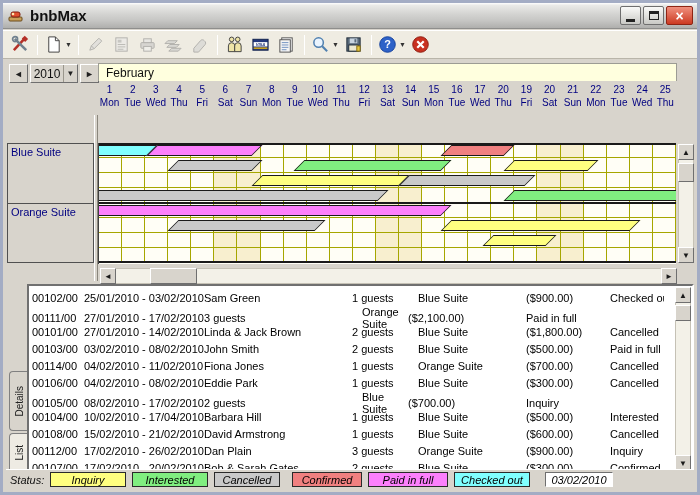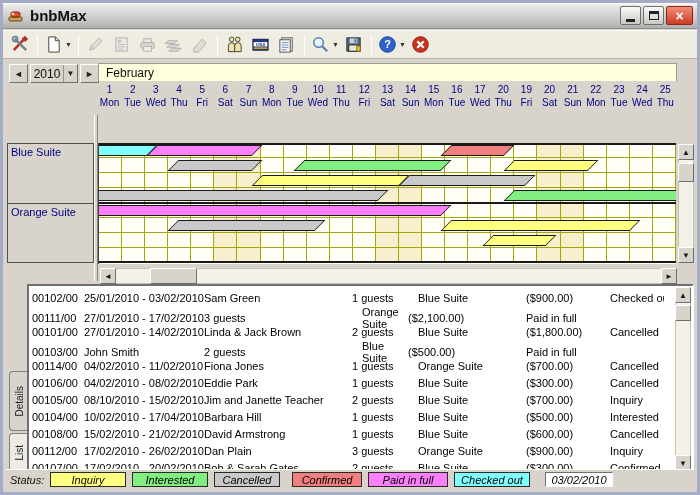--- a/index.html
+++ b/index.html
@@ -636,20 +636,21 @@
           <span class="c0">00101/00</span>
           <span class="c1">27/01/2010 -  14/02/2010</span>
           <span class="c2">Linda &amp; Jack Brown</span>
           <span class="c3">2 guests</span>
           <span class="c4">Blue Suite</span>
           <span class="c5">($1,800.00)</span>
           <span class="c6">Cancelled</span>
         </div>
         <div class="lrow">
           <span class="c0">00103/00</span>
+          <span class="c1">03/02/2010 -  08/02/2010</span>
           <span class="c2">John Smith</span>
           <span class="c3">2 guests</span>
           <span class="c4">Blue Suite</span>
           <span class="c5">($500.00)</span>
           <span class="c6">Paid in full</span>
         </div>
         <div class="lrow">
           <span class="c0">00114/00</span>
           <span class="c1">04/02/2010 -  11/02/2010</span>
           <span class="c2">Fiona Jones</span>
@@ -662,22 +663,21 @@
           <span class="c0">00106/00</span>
           <span class="c1">04/02/2010 -  08/02/2010</span>
           <span class="c2">Eddie Park</span>
           <span class="c3">1 guests</span>
           <span class="c4">Blue Suite</span>
           <span class="c5">($300.00)</span>
           <span class="c6">Cancelled</span>
         </div>
         <div class="lrow">
           <span class="c0">00105/00</span>
-          <span class="c1">08/10/2010 -  15/02/2010</span>
-          <span class="c2">Jim and Janette Teacher</span>
+          <span class="c1">08/02/2010 -  17/02/2010</span>
           <span class="c3">2 guests</span>
           <span class="c4">Blue Suite</span>
           <span class="c5">($700.00)</span>
           <span class="c6">Inquiry</span>
         </div>
         <div class="lrow">
           <span class="c0">00104/00</span>
           <span class="c1">10/02/2010 -  17/04/2010</span>
           <span class="c2">Barbara Hill</span>
           <span class="c3">1 guests</span>

